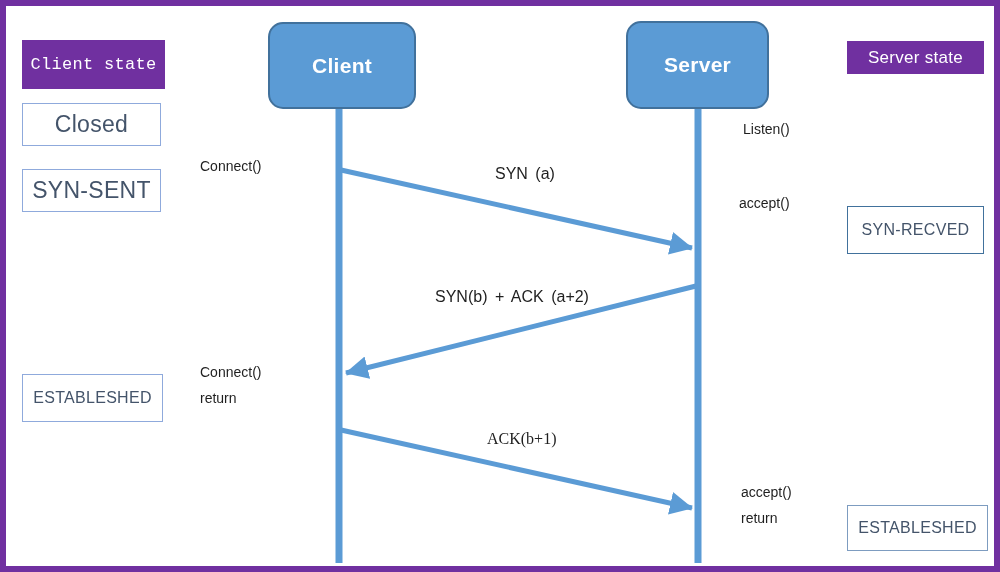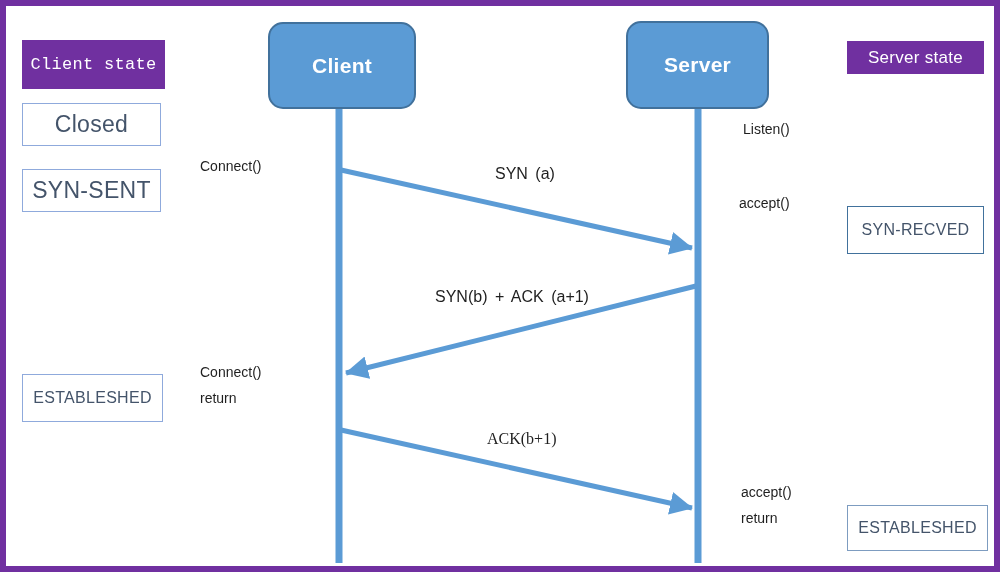--- a/index.html
+++ b/index.html
@@ -142,16 +142,16 @@
 
   <div class="abs call-label lbl-connect">Connect()</div>
   <div class="abs call-label lbl-listen">Listen()</div>
   <div class="abs call-label lbl-accept">accept()</div>
   <div class="abs call-label lbl-connect-return">Connect()
 return</div>
   <div class="abs call-label lbl-accept-return">accept()
 return</div>
 
   <div class="abs msg-label msg-syn">SYN (a)</div>
-  <div class="abs msg-label msg-syn-ack">SYN(b) + ACK (a+1)</div>
+  <div class="abs msg-label msg-syn-ack">SYN(b) + ACK (a+2)</div>
   <div class="abs msg-label msg-ack">ACK(b+1)</div>
 
 </div>
 
 </body></html>

